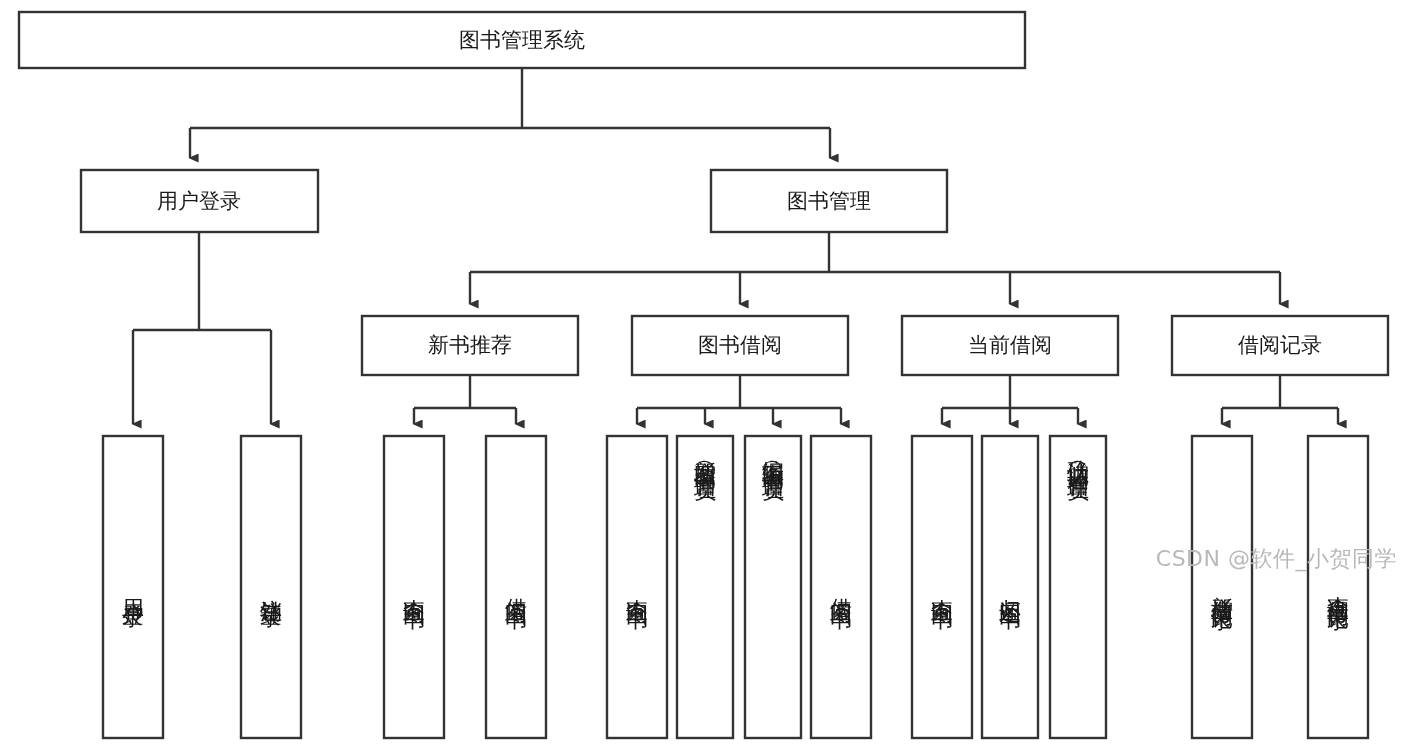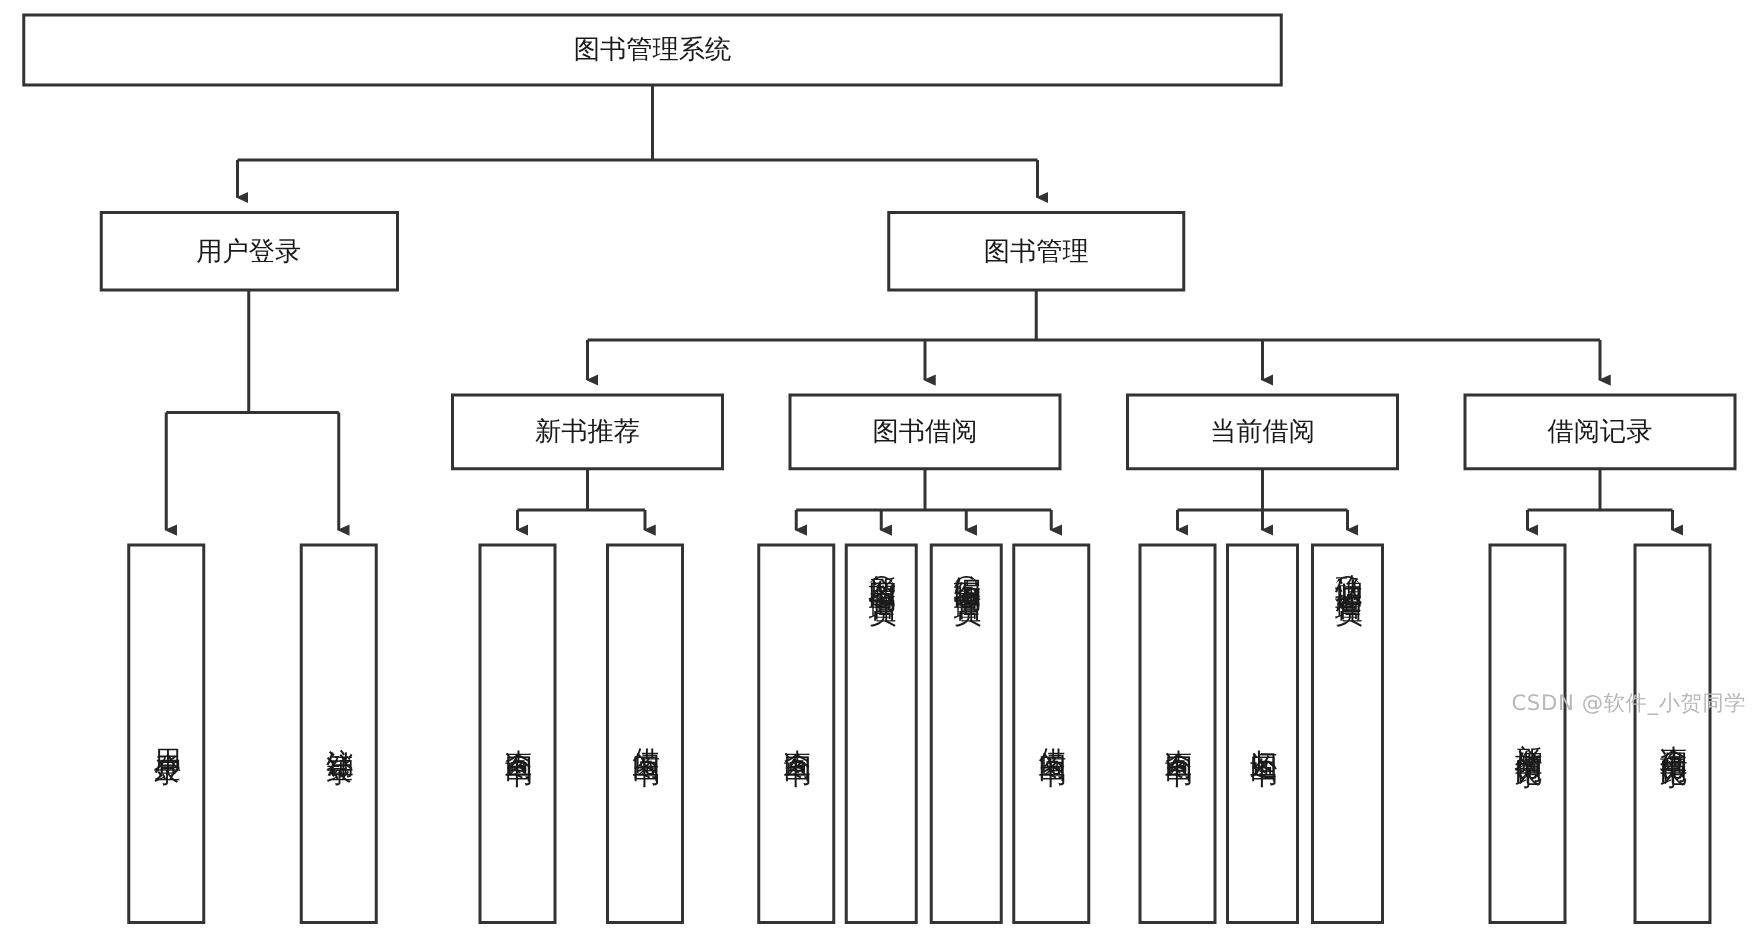--- a/index.html
+++ b/index.html
@@ -58,21 +58,21 @@
     letter-spacing: 3px;
     color: #1a1a1a;
     white-space: nowrap;
     text-align: center;
   }
   .watermark {
     position: absolute;
     right: 8px;
     bottom: 6px;
     font-family: "DejaVu Sans", "Liberation Sans", sans-serif;
-    font-size: 17px;
+    font-size: 22px;
     color: #b8b8b8;
     white-space: nowrap;
     letter-spacing: 0.5px;
   }
 </style>
 </head>
 <body>
 
 <div id="diagram-root">
 

